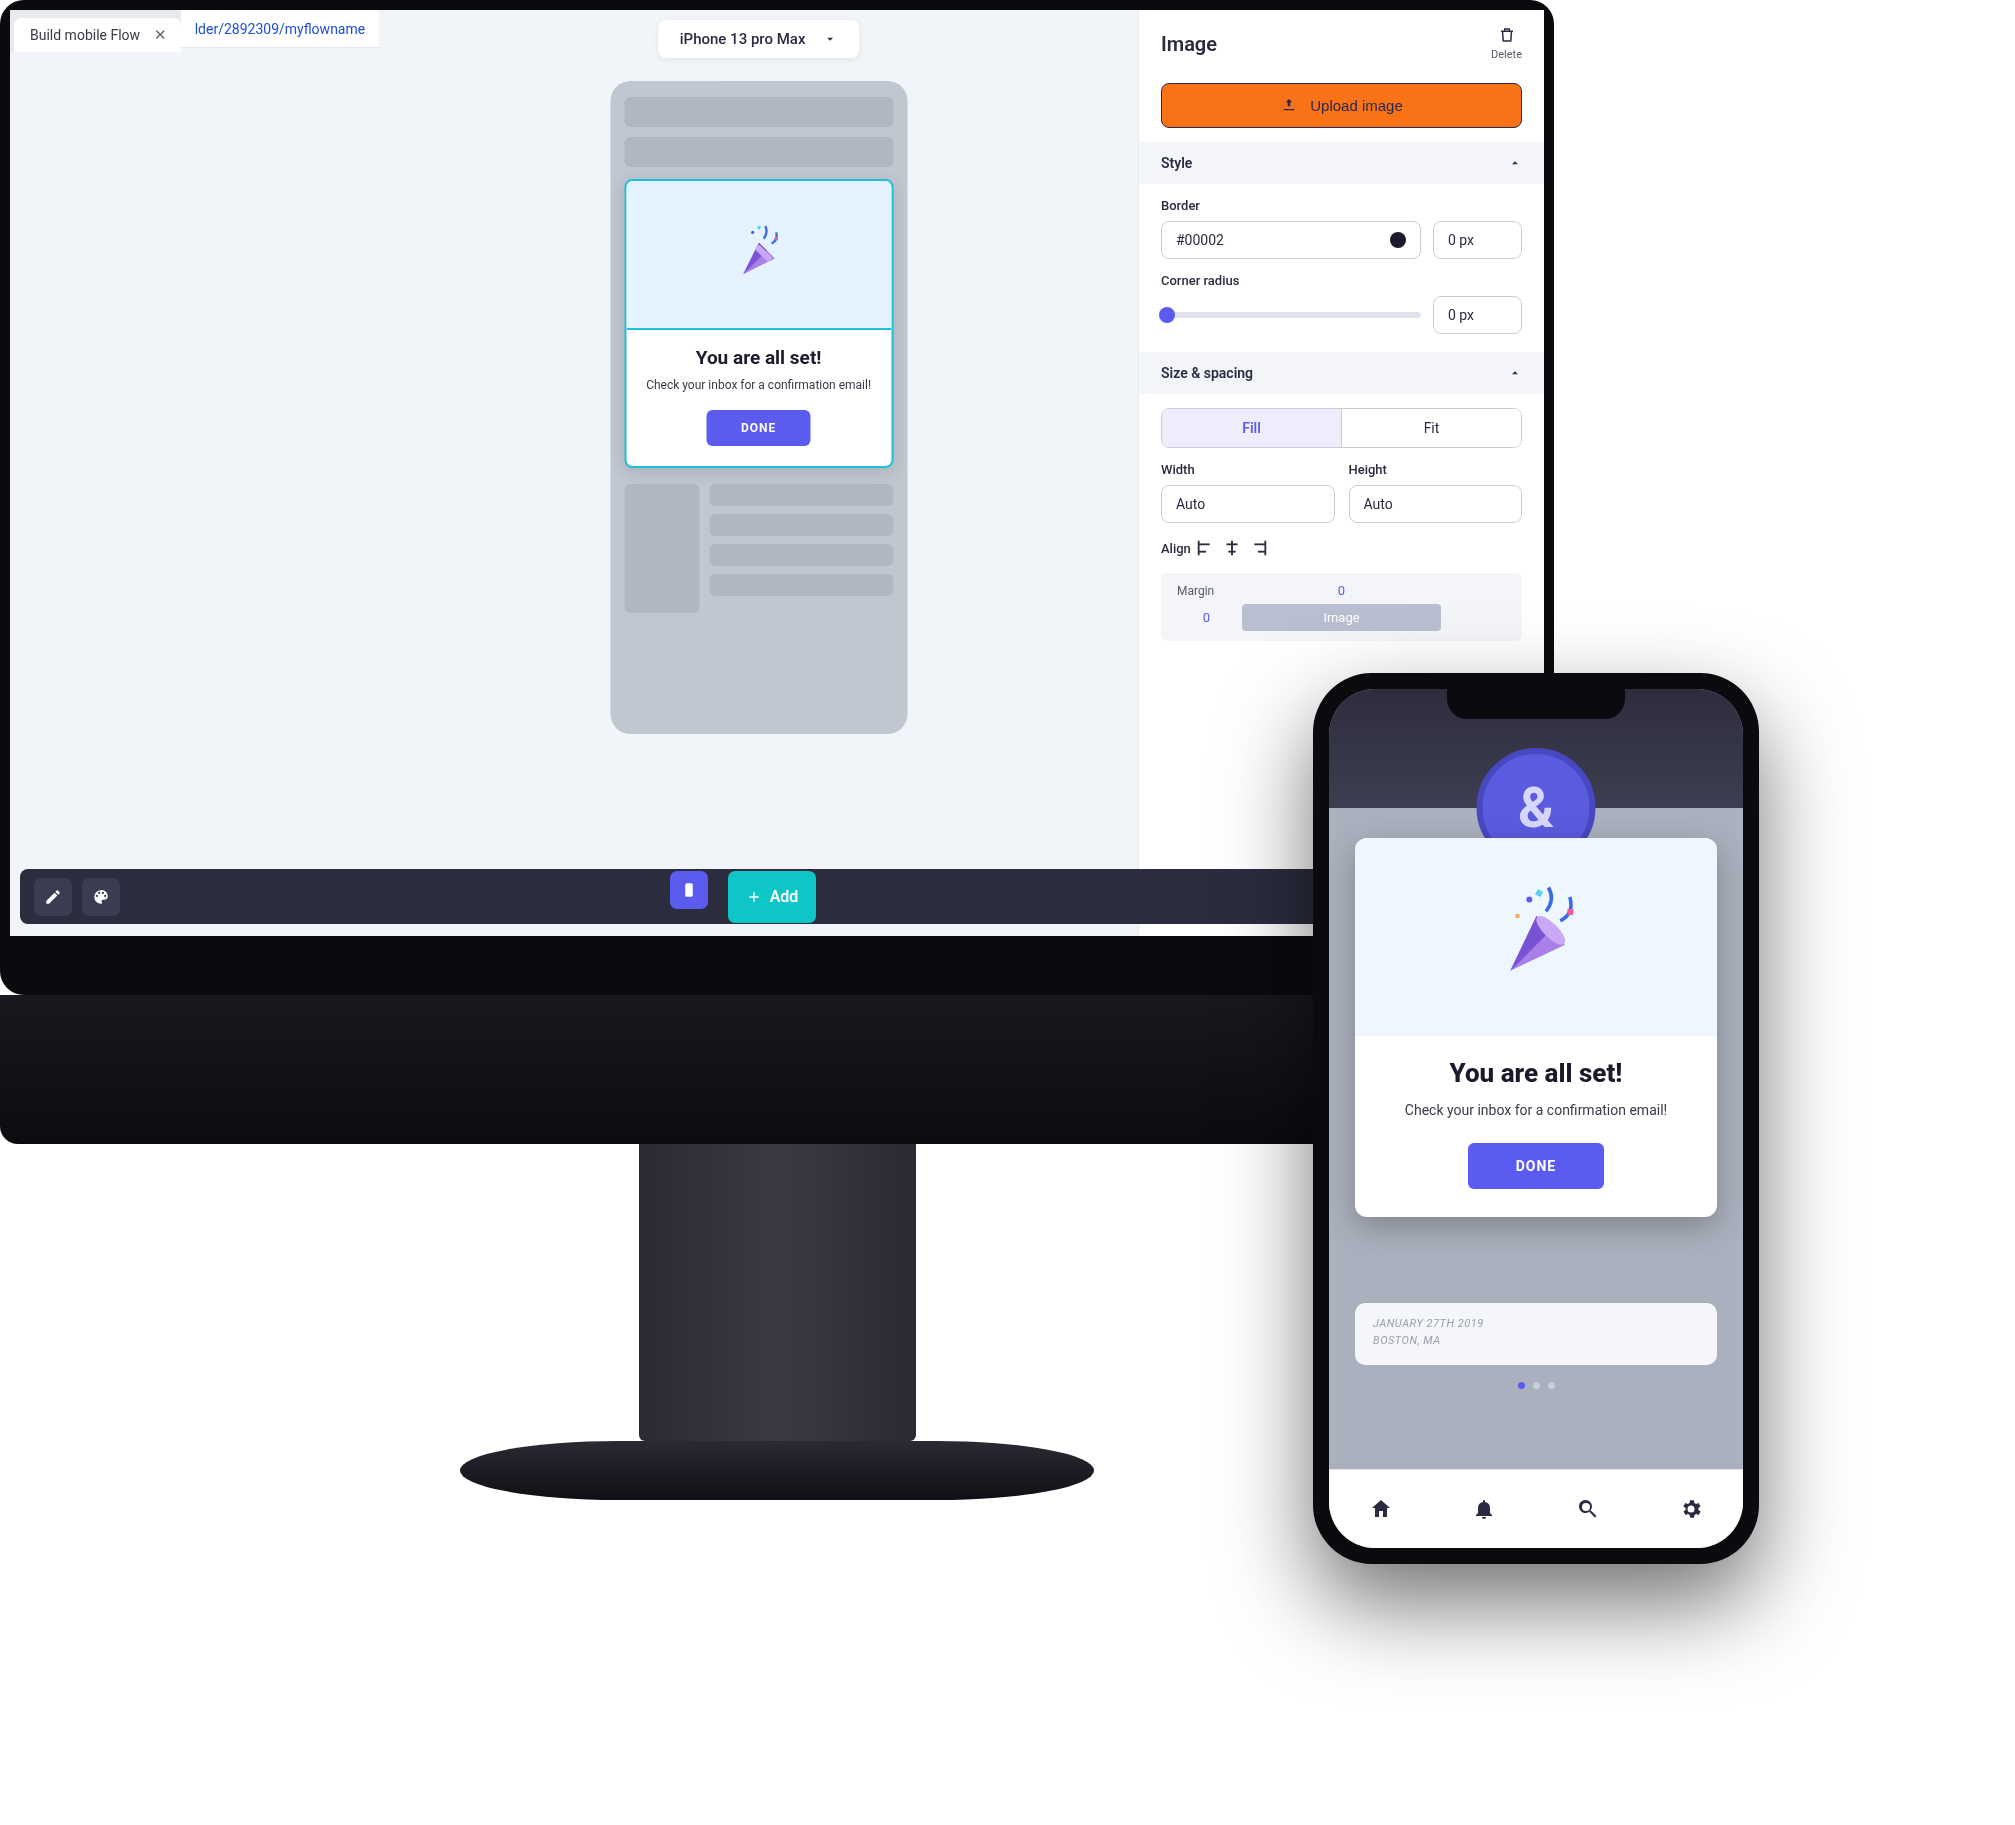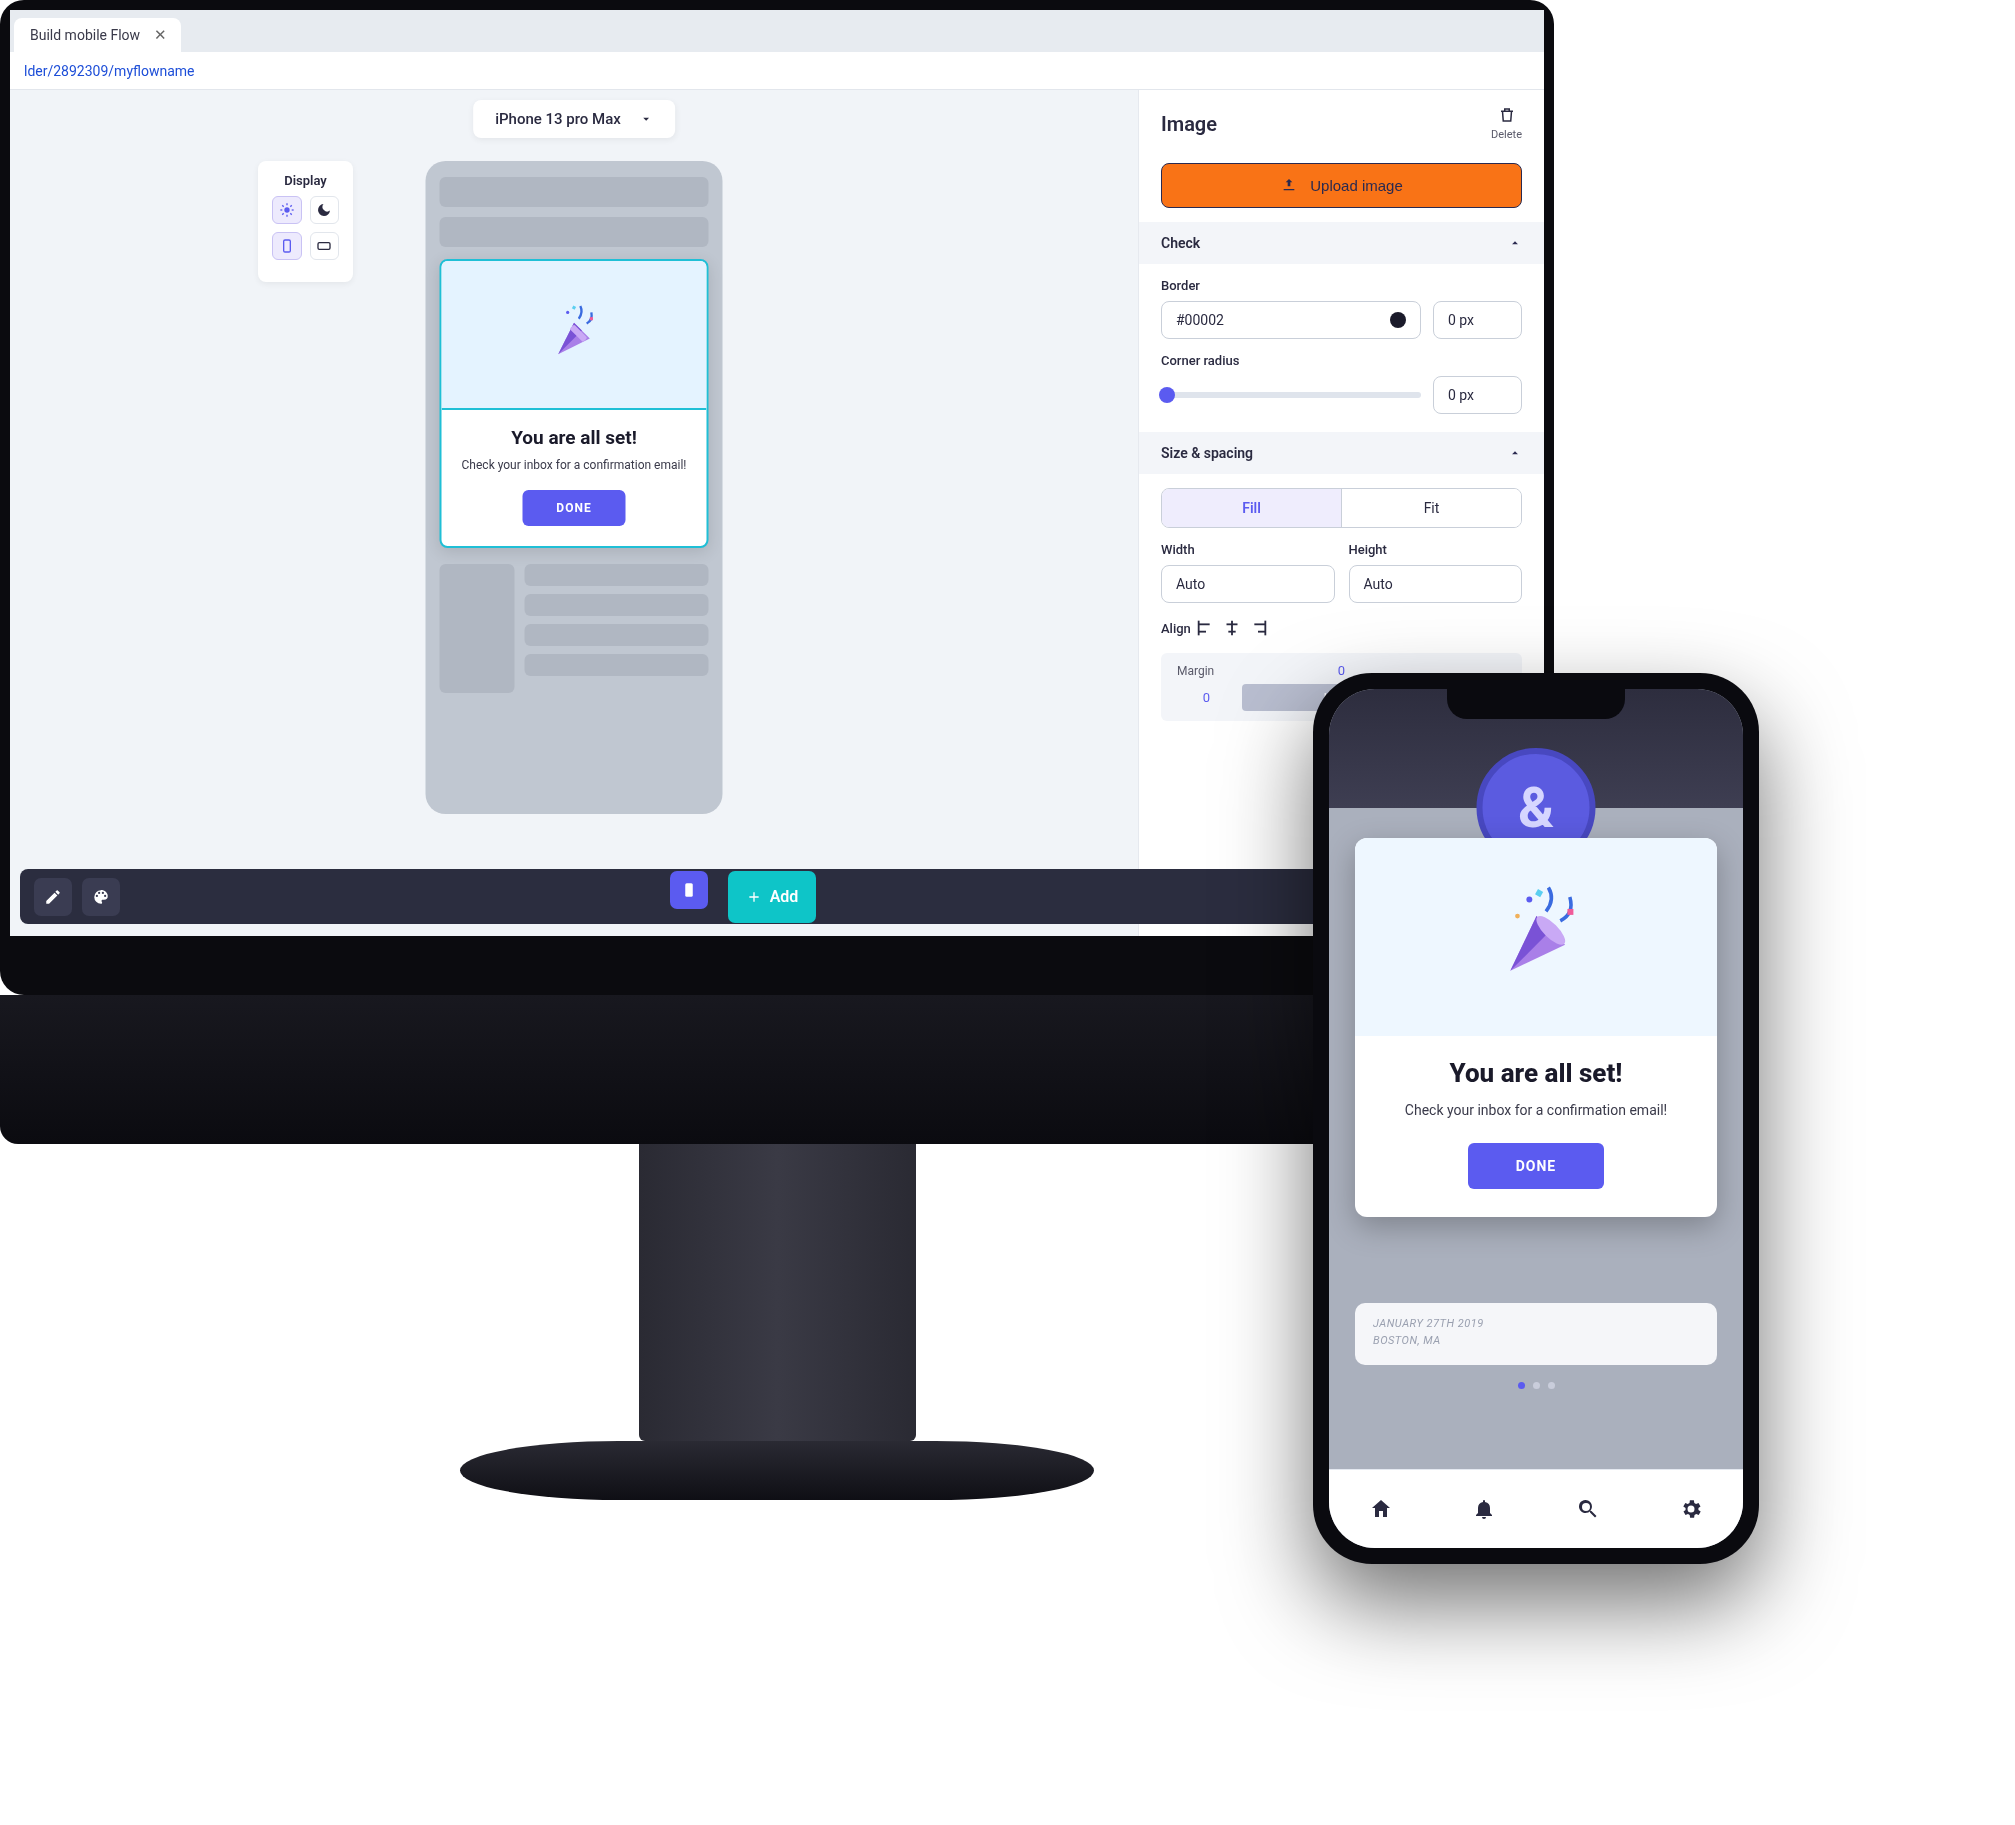--- a/index.html
+++ b/index.html
@@ -47,21 +47,21 @@
   background: linear-gradient(#2a2a33,#0f0f15);
   border-radius: 50% / 100%;
 }
 
 
 .browser {
   position: absolute;
   inset: 10px 10px 59px 10px;
   background: #f1f4f8;
   display: flex;
-  flex-direction: column;
+  flex-direction: row;
 }
 .tab-bar {
   height: 42px;
   background: #e7ebf0;
   display: flex;
   align-items: flex-end;
 }
 .tab {
   display: flex;
   align-items: center;
@@ -537,21 +537,21 @@
             <div class="ins-pad">
               <button class="upload-btn">
                 <svg viewBox="0 0 24 24">
                     <path d="M12 3l5 5h-3v6h-4V8H7l5-5zM4 18h16v2H4z"></path>
                   </svg>
                 <span>Upload image</span>
               </button>
             </div>
 
             <div class="section-head">
-              <span>Check</span>
+              <span>Style</span>
               <svg viewBox="0 0 24 24">
                   <path d="M7 14l5-5 5 5z"></path>
                 </svg>
             </div>
             <div class="section-body">
               <div class="f-lbl">Border</div>
               <div class="row">
                 <div class="input-box">
                   <span>#00002</span>
                   <span class="sw"></span>

